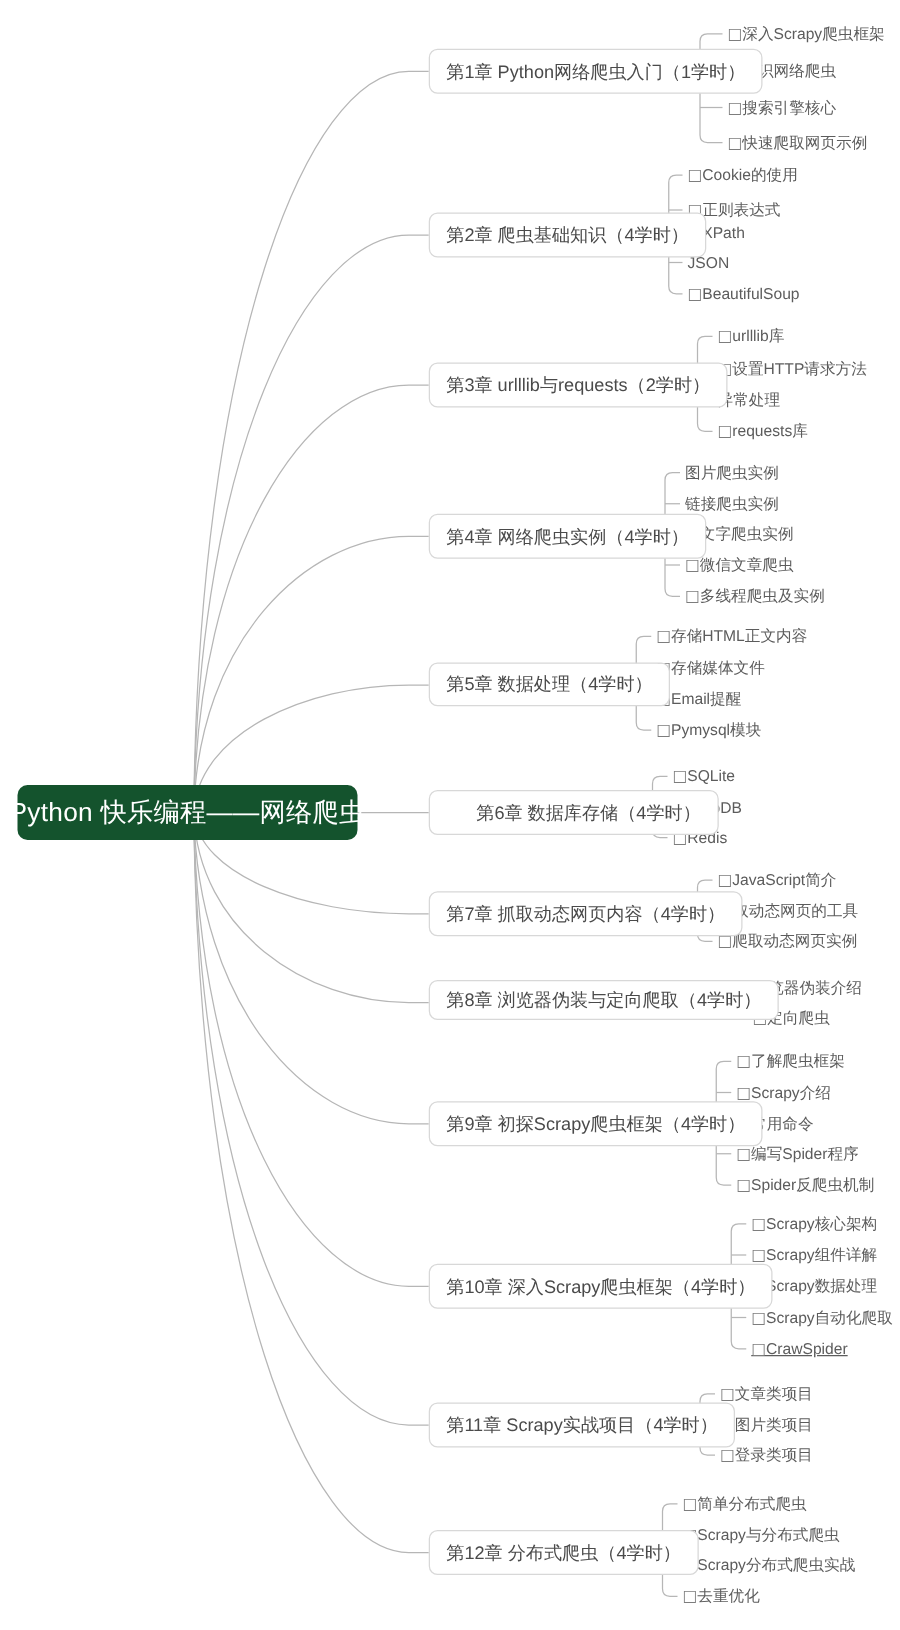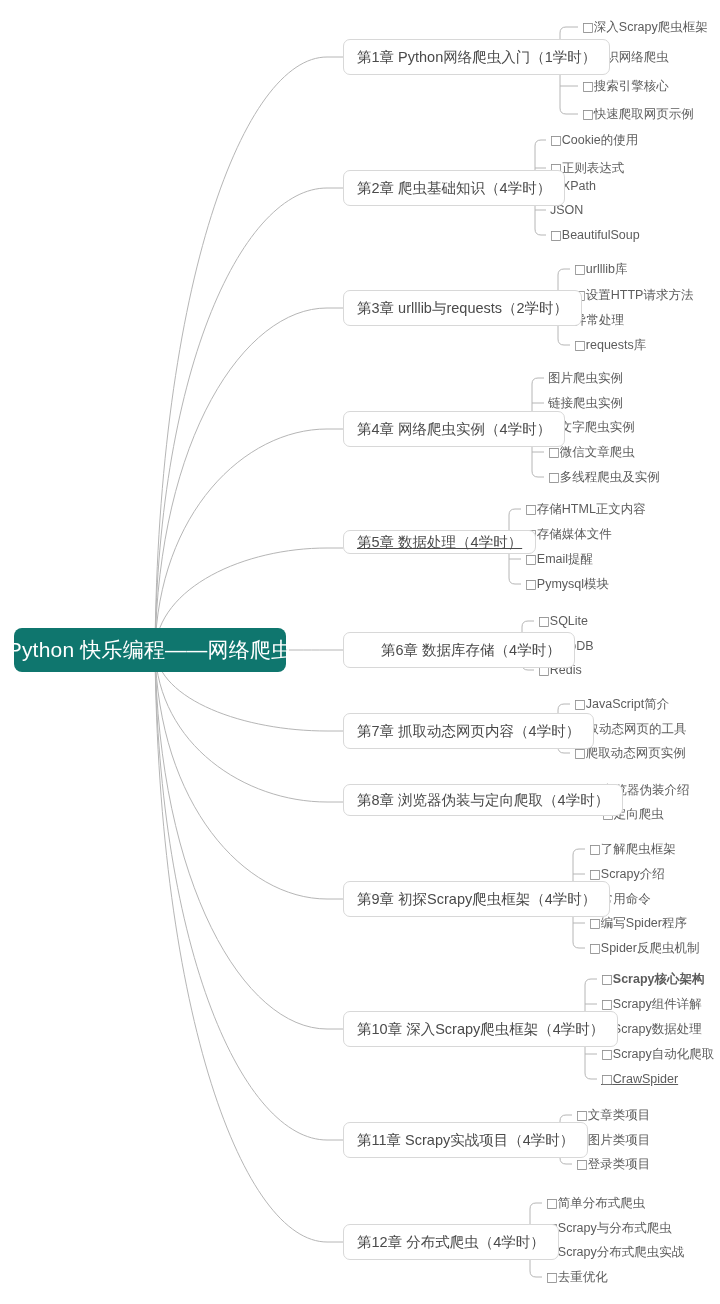--- a/index.html
+++ b/index.html
@@ -21,21 +21,21 @@
   #wires {
     position: absolute;
     left: 0;
     top: 0;
     width: 720px;
     height: 1304px;
     pointer-events: none;
   }
   .root-node {
     position: absolute;
-    background: #0f766e;
+    background: #14532d;
     border-radius: 8px;
     color: #ffffff;
     font-size: 21px;
     letter-spacing: 0.2px;
     display: flex;
     align-items: center;
     justify-content: center;
     white-space: nowrap;
     box-sizing: border-box;
     padding: 0 16px;
@@ -145,21 +145,21 @@
       </div>
       <div class="chapter-node" style="left: 343px; top: 170px; min-width: 178px; height: 36px;">
         <span>第2章 爬虫基础知识（4学时）</span>
       </div>
       <div class="chapter-node" style="left: 343px; top: 290px; min-width: 197px; height: 36px;">
         <span>第3章 urlllib与requests（2学时）</span>
       </div>
       <div class="chapter-node" style="left: 343px; top: 411px; min-width: 177px; height: 36px;">
         <span>第4章 网络爬虫实例（4学时）</span>
       </div>
-      <div class="chapter-node" style="left: 343px; top: 530px; min-width: 152px; height: 24px; text-decoration: underline;">
+      <div class="chapter-node" style="left: 343px; top: 530px; min-width: 152px; height: 35px;">
         <span>第5章 数据处理（4学时）</span>
       </div>
       <div class="chapter-node" style="left: 343px; top: 632px; min-width: 166px; height: 36px; padding-left: 37px;">
         <span>第6章 数据库存储（4学时）</span>
       </div>
       <div class="chapter-node" style="left: 343px; top: 713px; min-width: 196px; height: 36px;">
         <span>第7章 抓取动态网页内容（4学时）</span>
       </div>
       <div class="chapter-node" style="left: 343px; top: 784px; min-width: 225px; height: 32px;">
         <span>第8章 浏览器伪装与定向爬取（4学时）</span>
@@ -206,21 +206,21 @@
       <div class="leaf-node" style="left: 574px; top: 698px;"><span class="ph">□</span><span>JavaScript简介</span></div>
       <div class="leaf-node" style="left: 574px; top: 723px;"><span>爬取动态网页的工具</span></div>
       <div class="leaf-node" style="left: 574px; top: 747px;"><span class="ph">□</span><span>爬取动态网页实例</span></div>
       <div class="leaf-node" style="left: 602px; top: 784px;"><span>浏览器伪装介绍</span></div>
       <div class="leaf-node" style="left: 602px; top: 808px;"><span class="ph">□</span><span>定向爬虫</span></div>
       <div class="leaf-node" style="left: 589px; top: 843px;"><span class="ph">□</span><span>了解爬虫框架</span></div>
       <div class="leaf-node" style="left: 589px; top: 868px;"><span class="ph">□</span><span>Scrapy介绍</span></div>
       <div class="leaf-node" style="left: 589px; top: 893px;"><span class="ph">□</span><span>常用命令</span></div>
       <div class="leaf-node" style="left: 589px; top: 917px;"><span class="ph">□</span><span>编写Spider程序</span></div>
       <div class="leaf-node" style="left: 589px; top: 942px;"><span class="ph">□</span><span>Spider反爬虫机制</span></div>
-      <div class="leaf-node" style="left: 601px; top: 973px; font-weight: bold;"><span class="ph">□</span><span>Scrapy核心架构</span></div>
+      <div class="leaf-node" style="left: 601px; top: 973px;"><span class="ph">□</span><span>Scrapy核心架构</span></div>
       <div class="leaf-node" style="left: 601px; top: 998px;"><span class="ph">□</span><span>Scrapy组件详解</span></div>
       <div class="leaf-node" style="left: 601px; top: 1023px;"><span class="ph">□</span><span>Scrapy数据处理</span></div>
       <div class="leaf-node" style="left: 601px; top: 1048px;"><span class="ph">□</span><span>Scrapy自动化爬取</span></div>
       <div class="leaf-node" style="left: 601px; top: 1073px; text-decoration: underline;"><span class="ph">□</span><span>CrawSpider</span></div>
       <div class="leaf-node" style="left: 576px; top: 1109px;"><span class="ph">□</span><span>文章类项目</span></div>
       <div class="leaf-node" style="left: 576px; top: 1134px;"><span class="ph">□</span><span>图片类项目</span></div>
       <div class="leaf-node" style="left: 576px; top: 1158px;"><span class="ph">□</span><span>登录类项目</span></div>
       <div class="leaf-node" style="left: 546px; top: 1197px;"><span class="ph">□</span><span>简单分布式爬虫</span></div>
       <div class="leaf-node" style="left: 546px; top: 1222px;"><span class="ph">□</span><span>Scrapy与分布式爬虫</span></div>
       <div class="leaf-node" style="left: 546px; top: 1246px;"><span class="ph">□</span><span>Scrapy分布式爬虫实战</span></div>

